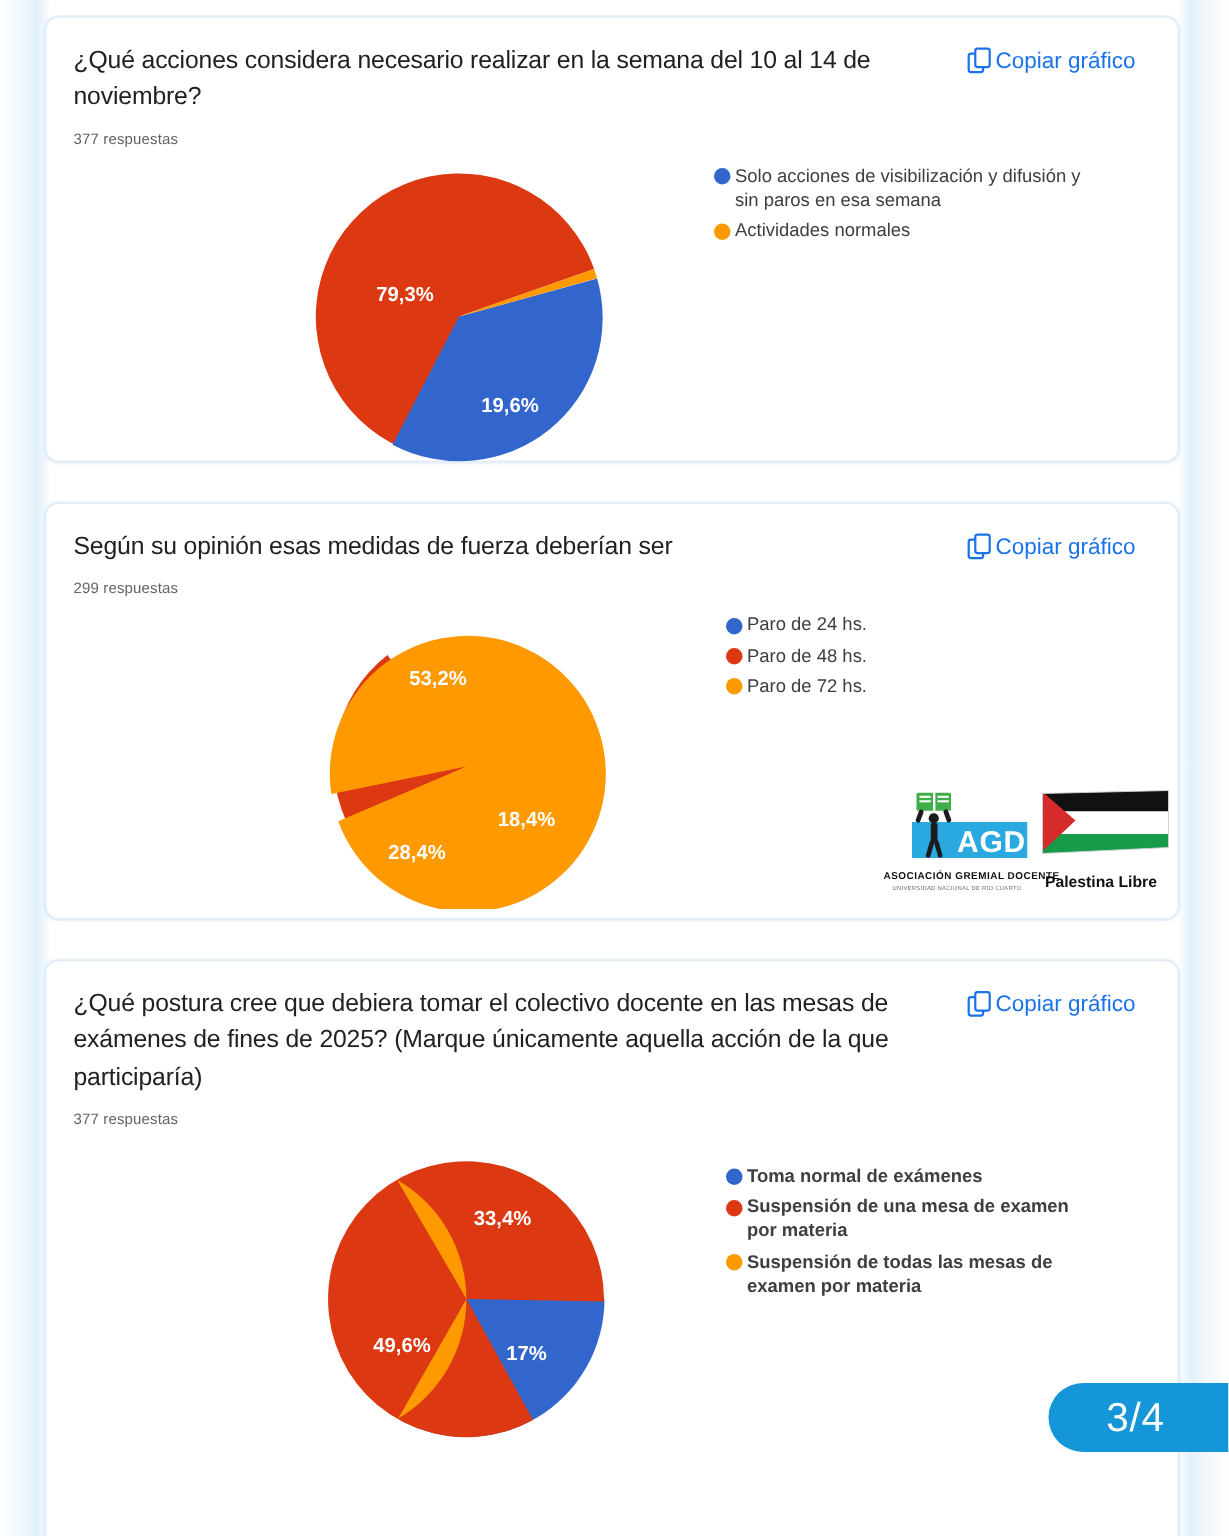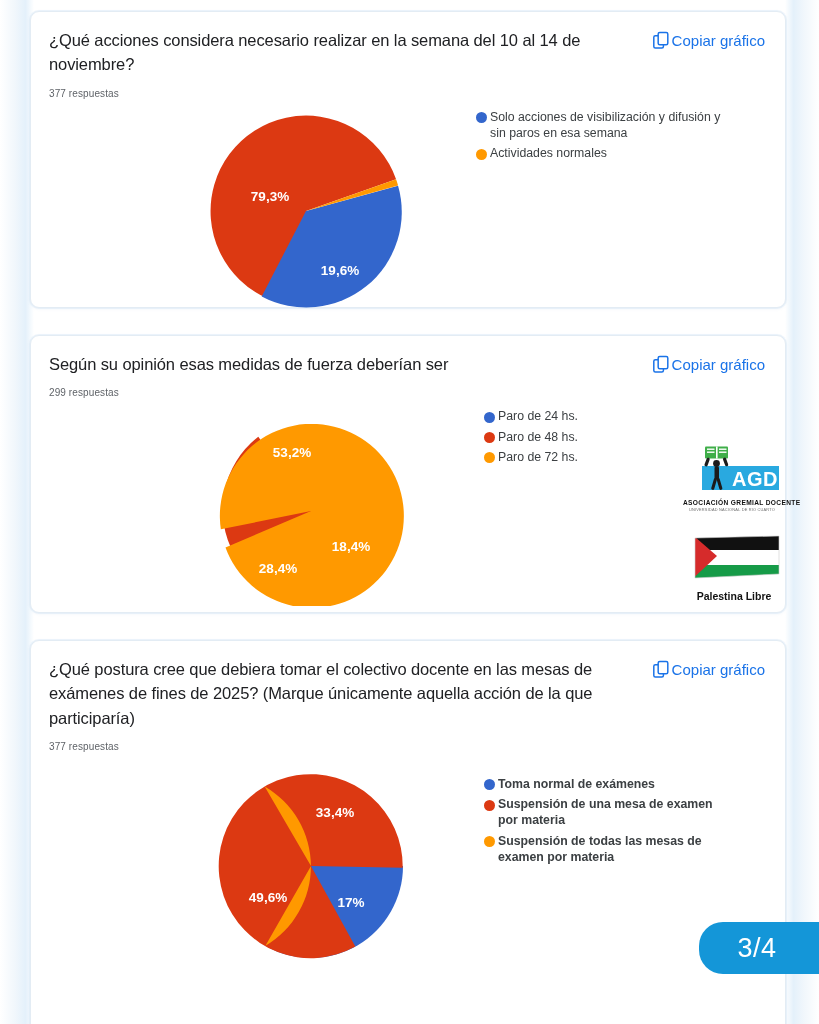--- a/index.html
+++ b/index.html
@@ -48,21 +48,21 @@
     width: 756px;
   }
 
   .card {
     position: relative;
     background: #ffffff;
     border: 1px solid #e3ecf4;
     border-radius: 9px;
     box-shadow: 0 0 0 1px rgba(220,235,248,.55), 0 1px 3px rgba(120,160,200,.13);
     box-sizing: border-box;
-    padding: 16px 20px 14px 18px;
+    padding: 16px 28px 14px 18px;
     margin-bottom: 27px;
   }
 
   .card-head {
     display: flex;
     align-items: flex-start;
     justify-content: space-between;
     gap: 14px;
   }
 
@@ -143,25 +143,23 @@
     font-size: 12.3px;
     line-height: 1.33;
     color: #3c4043;
     max-width: 235px;
   }
 
   
   .logos {
     position: absolute;
     right: 4px;
-    bottom: 10px;
+    bottom: 18px;
     display: flex;
     align-items: flex-end;
-    gap: 22px;
-    flex-direction: column;
   }
   .logo-agd { width: 98px; text-align: center; }
   .agd-mark { position: relative; width: 96px; height: 52px; }
   .agd-title {
     font-size: 6.6px;
     font-weight: 700;
     letter-spacing: .35px;
     color: #111;
     margin-top: 3px;
     white-space: nowrap;
@@ -181,21 +179,21 @@
     color: #111;
     margin-top: 4px;
     white-space: nowrap;
   }
 
   
   .page-badge {
     position: absolute;
     right: 0;
     top: 922px;
-    height: 52px;
+    height: 46px;
     min-width: 120px;
     padding: 0 34px 0 30px;
     background: #1496d8;
     border-top-left-radius: 24px;
     border-bottom-left-radius: 24px;
     display: flex;
     align-items: center;
     justify-content: center;
     color: #ffffff;
     font-size: 27px;

